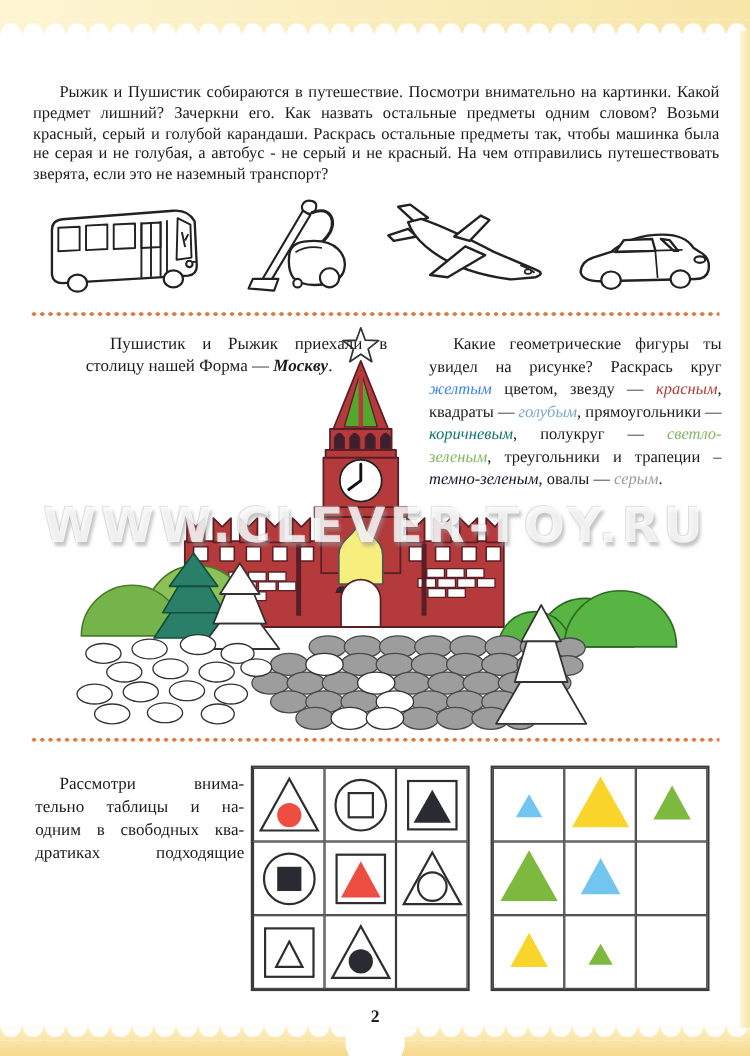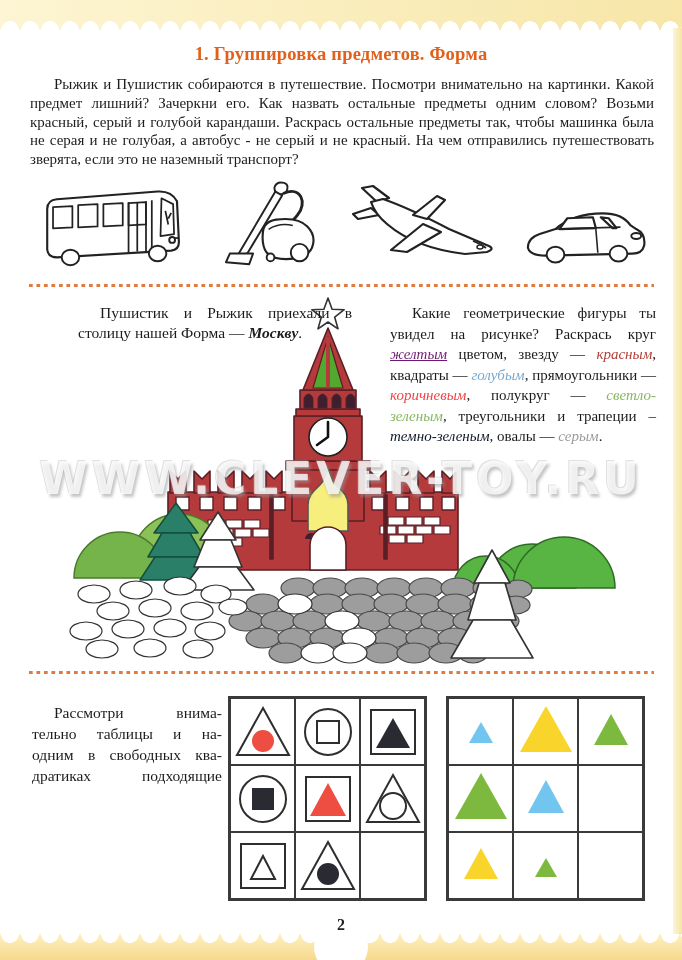--- a/index.html
+++ b/index.html
@@ -41,22 +41,22 @@
 
   .sec2{position:absolute;top:295px;left:0;width:682px;height:378px;}
   .kremlin-wrap{position:absolute;left:58px;top:0;width:565px;height:372px;}
   .left-col{position:absolute;left:34px;top:8px;width:318px;font-size:15.5px;line-height:20px;}
   .left-col .jline{display:block;text-align:justify;text-align-last:justify;text-indent:22px;margin-left:44px;}
   .left-col .l2{text-indent:0;text-align-last:left;}
   .em-bi{font-weight:bold;font-style:italic;}
   .right-col{position:absolute;left:390px;top:8px;width:266px;font-size:15px;line-height:20.5px;
              text-align:justify;text-indent:22px;}
   .cw{font-style:italic;}
-  .cw-yellow{color:#701a75;text-decoration:underline;} .cw-red{color:#b04038;} .cw-blue{color:#7aa8cc;}
-  .cw-brown{color:#ef4444;} .cw-lgreen{color:#84b860;} .cw-dgreen{color:#0f172a;}
+  .cw-yellow{color:#3b82f6;} .cw-red{color:#b04038;} .cw-blue{color:#7aa8cc;}
+  .cw-brown{color:#0f766e;} .cw-lgreen{color:#84b860;} .cw-dgreen{color:#0f172a;}
   .cw-gray{color:#9a9a9a;}
   .watermark{position:absolute;left:0;top:158px;width:682px;text-align:center;z-index:5;
              font-family:"DejaVu Sans",sans-serif;font-weight:bold;font-size:44px;letter-spacing:4px;
              color:rgba(255,255,255,0.78);
              text-shadow:2px 3px 3px rgba(150,150,150,0.55),-1px -1px 0 rgba(170,170,170,0.35);
              pointer-events:none;}
 
   .sec3{position:absolute;top:690px;left:0;width:682px;height:230px;}
   .instruction{position:absolute;left:32px;top:12px;width:190px;font-size:15.5px;line-height:21px;}
   .instruction .jline{display:block;text-align:justify;text-align-last:justify;}
@@ -71,21 +71,20 @@
 </head>
 <body>
 
 <div id="page">
 
   <div class="top-band">
       <div class="scallops"></div>
     </div>
   <div class="right-strip"></div>
 
-  <div class="title">1. Группировка предметов. Форма</div>
 
   <div class="intro">Рыжик и Пушистик собираются в путешествие. Посмотри внимательно на картинки. Какой предмет лишний? Зачеркни его. Как назвать остальные предметы одним словом? Возьми красный, серый и голубой карандаши. Раскрась остальные предметы так, чтобы машинка была не серая и не голубая, а автобус - не серый и не красный. На чем отправились путешествовать зверята, если это не наземный транспорт?</div>
 
   <div class="vehicles">
 
     <svg width="158" height="92" viewBox="0 0 160 95">
       <g fill="#ffffff" stroke="#222" stroke-width="2.2" stroke-linejoin="round">
         <path d="M10,32 Q10,23 20,22 L124,14 Q138,13 144,24 L146,66 Q146,74 138,75 L20,82 Q11,82 10,74 Z"></path>
       </g>
       <g fill="none" stroke="#222" stroke-width="1.8" stroke-linejoin="round">

